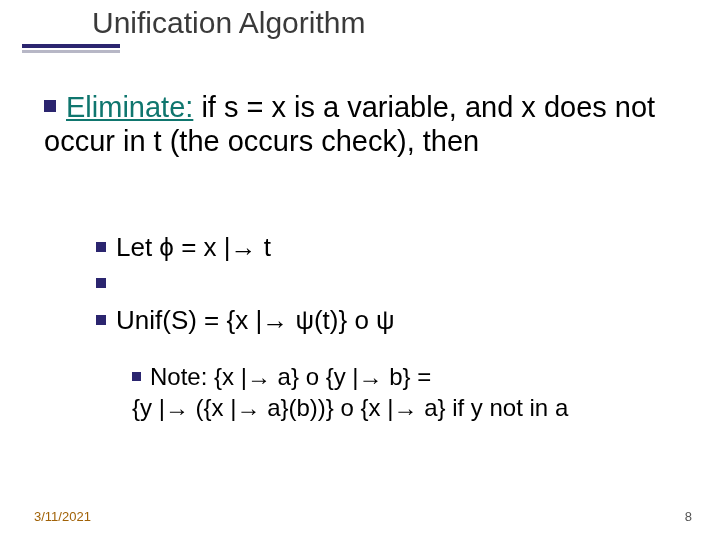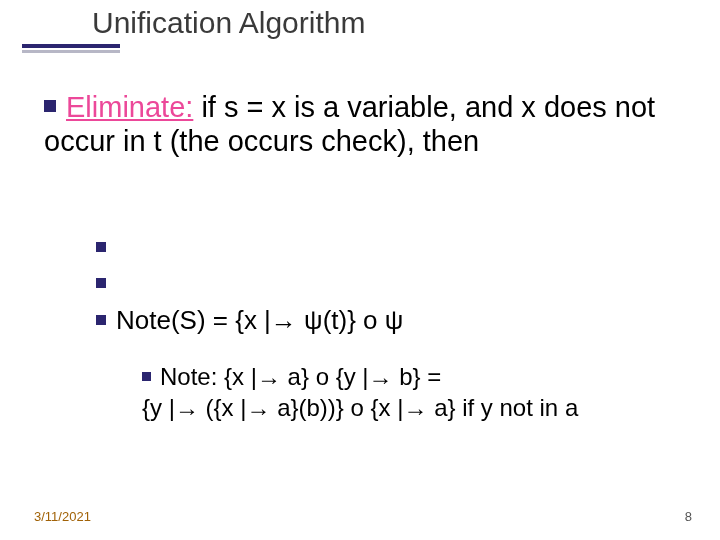--- a/index.html
+++ b/index.html
@@ -54,21 +54,21 @@
     display: inline-block;
     width: 12px;
     height: 12px;
     background: #2b256f;
     vertical-align: middle;
     margin-right: 10px;
     position: relative;
     top: -3px;
   }
   .elim {
-    color: #ec4899;
+    color: #0f766e;
     text-decoration: underline;
   }
 
   .sub-list {
     position: absolute;
     top: 230px;
     left: 96px;
     right: 30px;
     font-size: 26px;
     line-height: 1.32;
@@ -83,21 +83,21 @@
     background: #2b256f;
     vertical-align: middle;
     margin-right: 10px;
     position: relative;
     top: -2px;
   }
 
   .note {
     position: absolute;
     top: 362px;
-    left: 142px;
+    left: 132px;
     right: 26px;
     font-size: 24px;
     line-height: 1.28;
   }
   .note .sq {
     display: inline-block;
     width: 9px;
     height: 9px;
     background: #2b256f;
     vertical-align: middle;
@@ -129,27 +129,27 @@
   <div class="title-row">Unification Algorithm</div>
   <div class="title-underline"></div>
   <div class="title-shadow"></div>
 
   <div class="main-bullet">
     <span class="sq"></span><span class="elim">Eliminate:</span><span> if s = x is a variable, and x does not occur in t (the occurs check), then</span>
   </div>
 
   <div class="sub-list">
     <div class="item">
-      <span class="sq"></span>
+      <span class="sq"></span><span>Let ϕ = x |→ t</span>
     </div>
     <div class="item">
       <span class="sq"></span>
     </div>
     <div class="item">
-      <span class="sq"></span><span>Note(S) = {x |→ ψ(t)} o ψ</span>
+      <span class="sq"></span><span>Unif(S) = {x |→ ψ(t)} o ψ</span>
     </div>
   </div>
 
   <div class="note">
     <span class="sq"></span><span>Note: {x |→ a} o {y |→ b} =</span><br>
     <span>{y |→ ({x |→ a}(b))} o {x |→ a} if y not in a</span>
   </div>
 
   <div class="footer-date">3/11/2021</div>
   <div class="footer-page">8</div>

